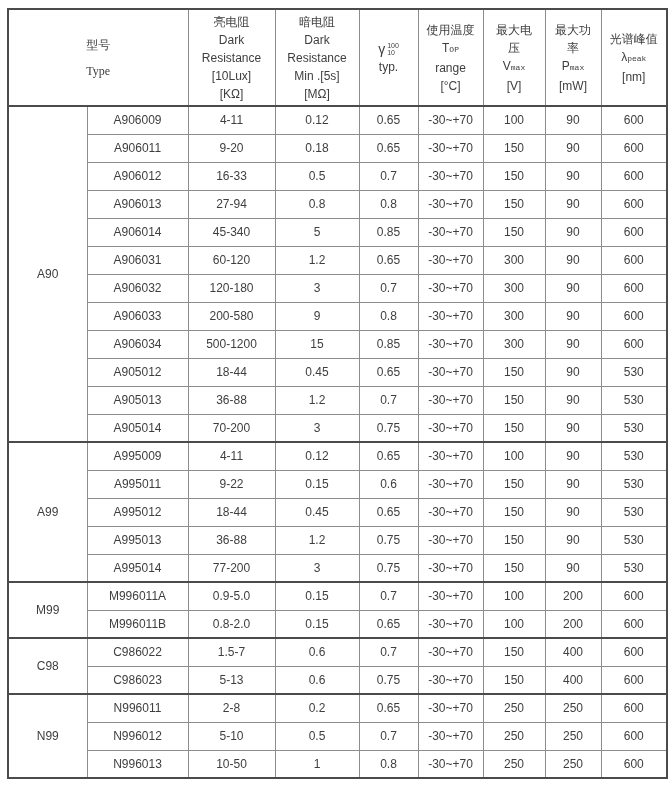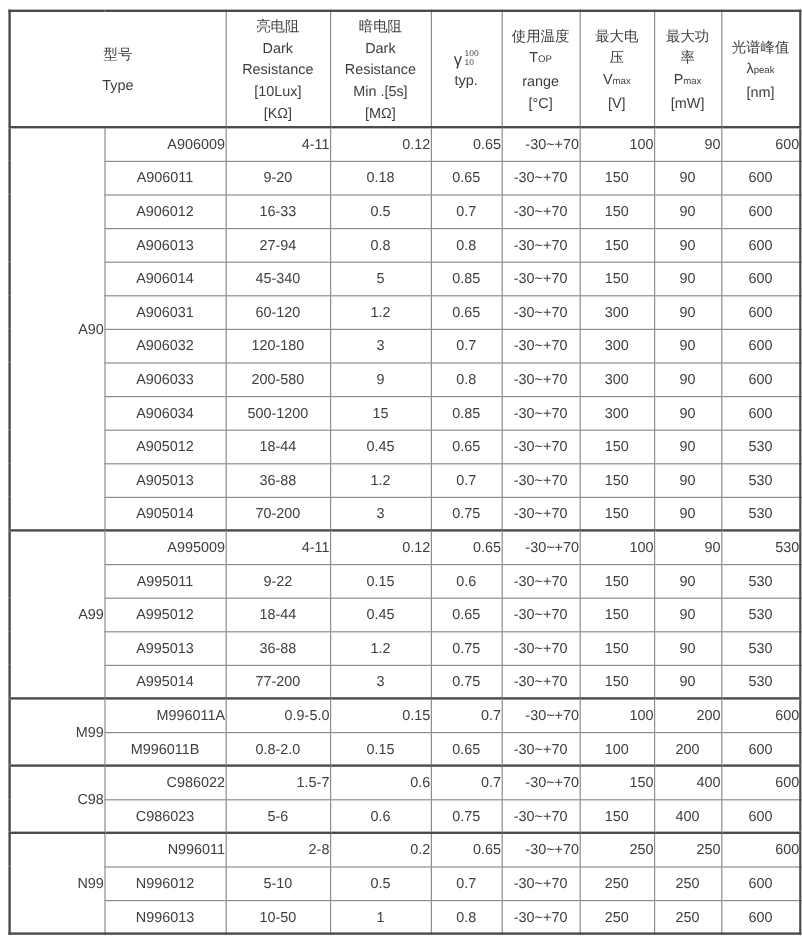--- a/index.html
+++ b/index.html
@@ -28,24 +28,24 @@
   }
   .spec thead th {
     height: 97px;
     font-size: 12px;
     border-bottom: 2px solid #4b4b4b;
   }
   .spec tbody td {
     height: 28px;
     font-size: 12px;
   }
-  .spec tbody tr.group-start td { border-top: 2px solid #4b4b4b; text-align: right; }
+  .spec tbody tr.group-start td { border-top: 2px solid #4b4b4b; }
   .hline { line-height: 18px; }
-  .type-line { line-height: 26px; }
-  .sub { font-size: 8px; }
+  .type-line { line-height: 26px; font-family: Liberation Serif, serif; }
+  .sub { font-size: 8px; font-family: Liberation Mono, monospace; }
   .g-row { line-height: 18px; display: flex; align-items: center; justify-content: center; }
   .g-sym { font-size: 14px; }
   .g-frac {
     display: inline-flex; flex-direction: column;
     font-size: 7px; line-height: 7px; text-align: left; margin-left: 2px;
   }
 </style>
 </head>
 <body>
 
@@ -334,21 +334,21 @@
     <td>0.6</td>
     <td>0.7</td>
     <td>-30~+70</td>
     <td>150</td>
     <td>400</td>
     <td>600</td>
   </tr>
         <tr>
 
     <td>C986023</td>
-    <td>5-6</td>
+    <td>5-13</td>
     <td>0.6</td>
     <td>0.75</td>
     <td>-30~+70</td>
     <td>150</td>
     <td>400</td>
     <td>600</td>
   </tr>
         <tr class="group-start">
     <td rowspan="3">N99</td>
     <td>N996011</td>

